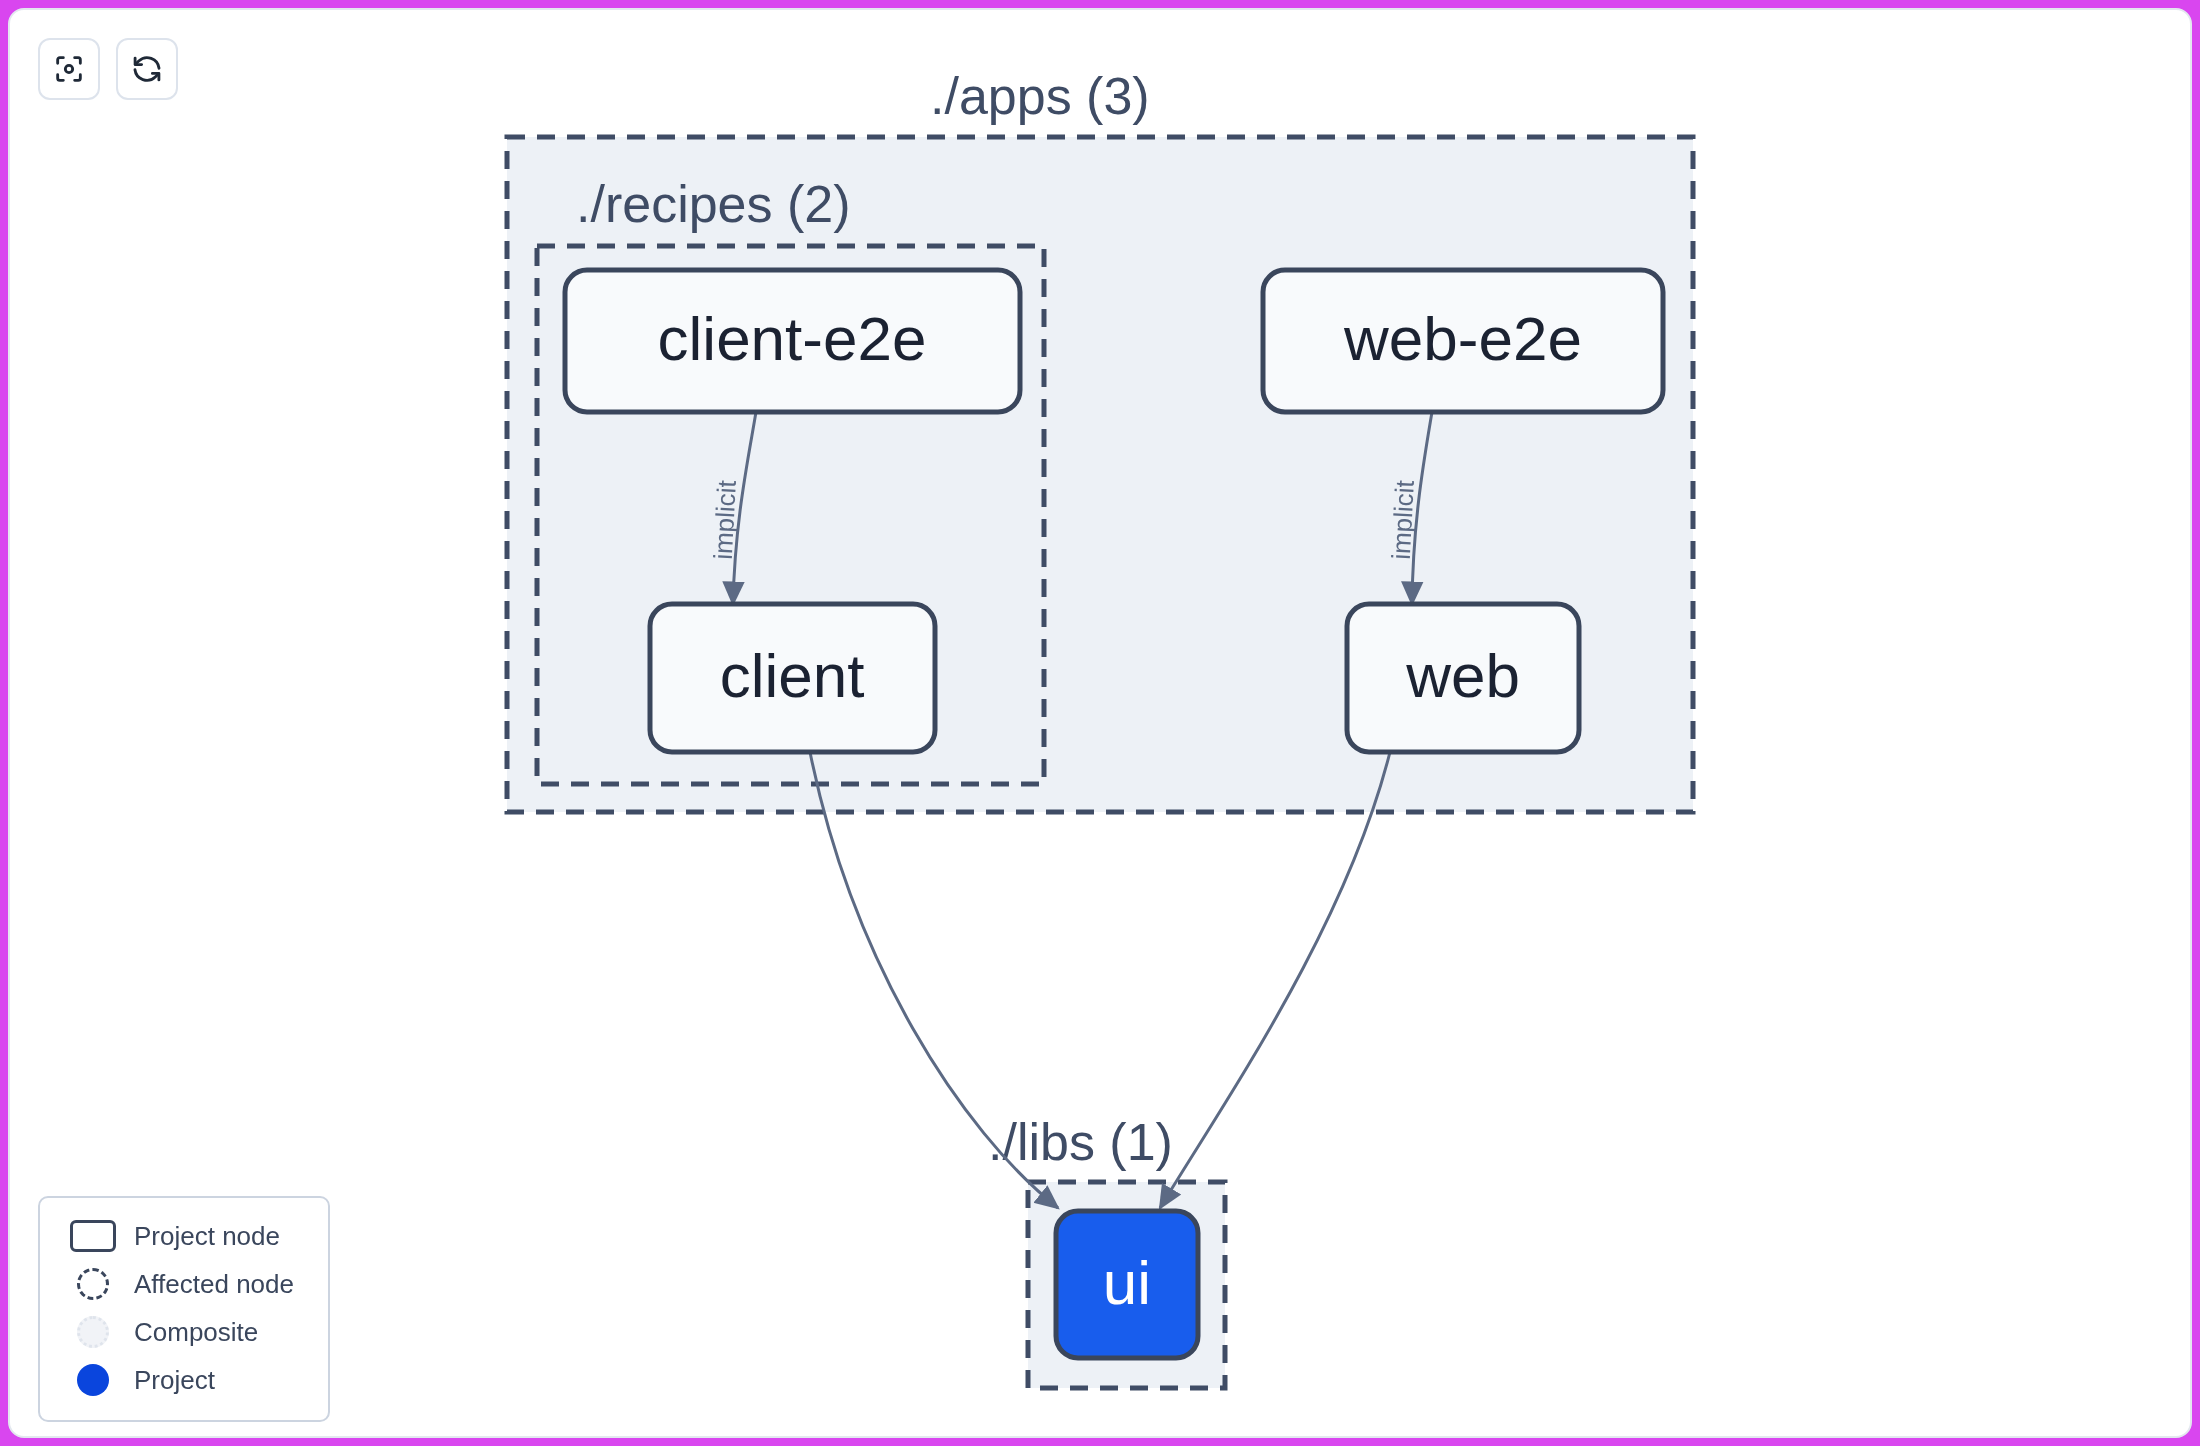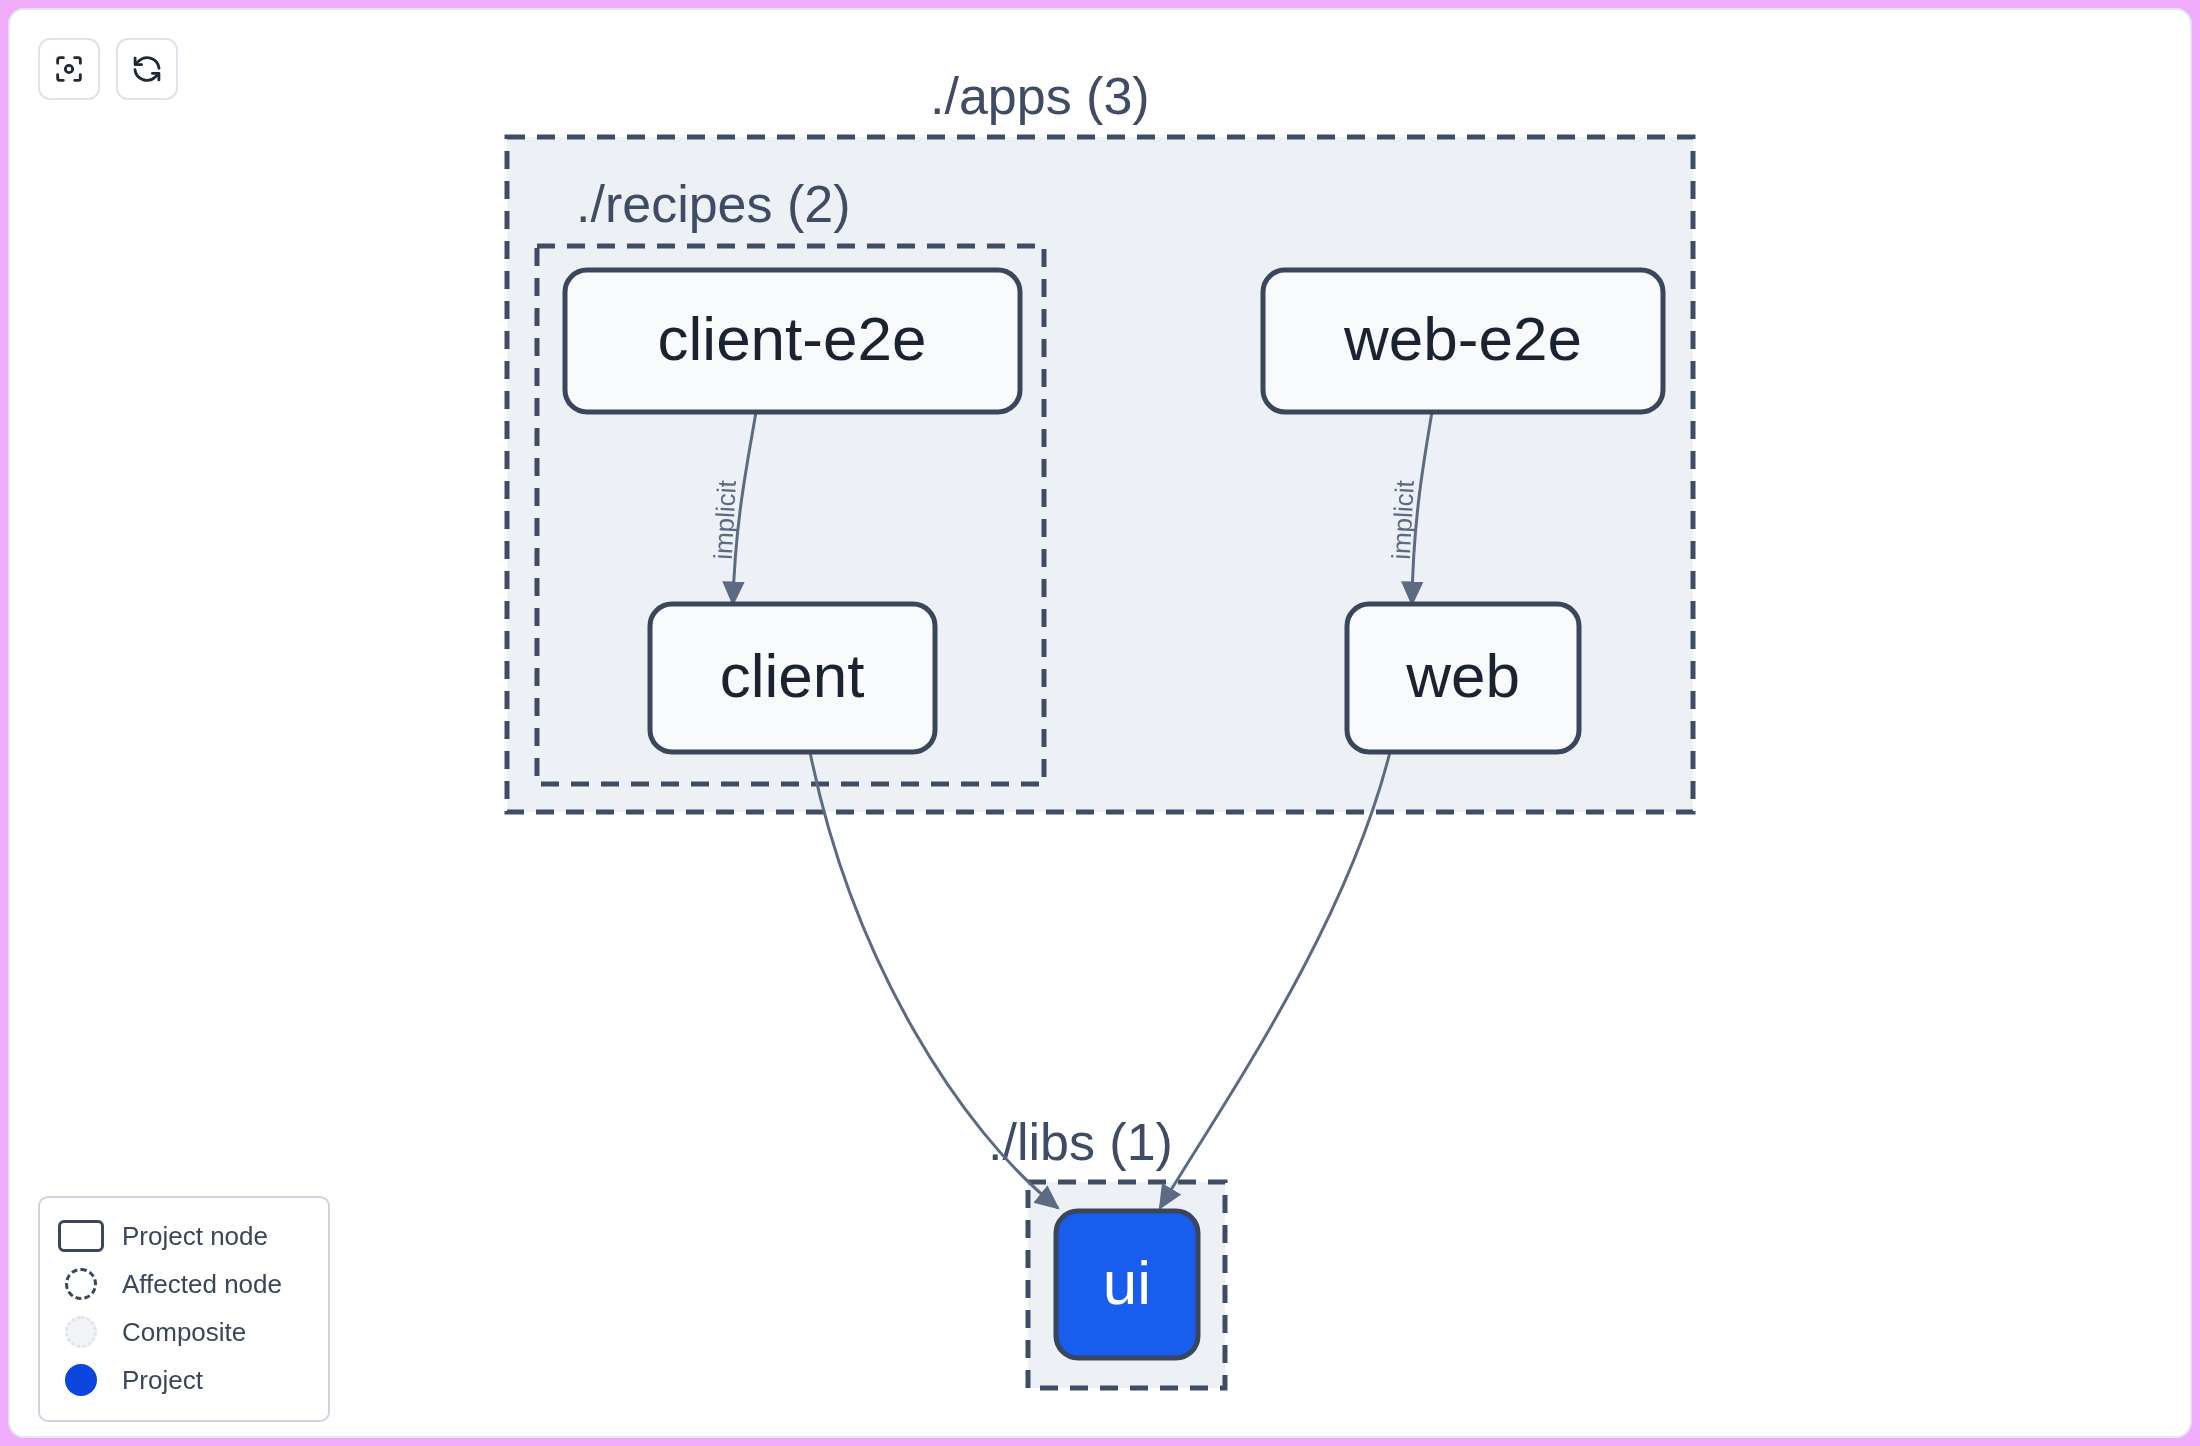--- a/index.html
+++ b/index.html
@@ -5,21 +5,21 @@
   * { box-sizing: border-box; }
   html, body {
     margin: 0; padding: 0;
     background: #ffffff;
     font-family: "Liberation Sans", sans-serif;
   }
   #root {
     position: relative;
     width: 2200px;
     height: 1446px;
-    background: #f0abfc;
+    background: #d946ef;
     overflow: hidden;
   }
   
   .canvas-frame {
     position: absolute;
     left: 8px;
     top: 8px;
     width: 2184px;
     height: 1430px;
     border: 2px solid #e3e8ef;
@@ -87,20 +87,21 @@
     border-radius: 10px;
     background: #ffffff;
     padding: 14px 18px 16px 18px;
     z-index: 25;
   }
   .legend-row {
     display: flex;
     align-items: center;
     height: 48px;
     gap: 18px;
+    margin-left: 12px;
   }
   .legend-swatch {
     width: 46px;
     min-width: 46px;
     height: 34px;
     display: flex;
     align-items: center;
     justify-content: center;
   }
   .sw-project {

